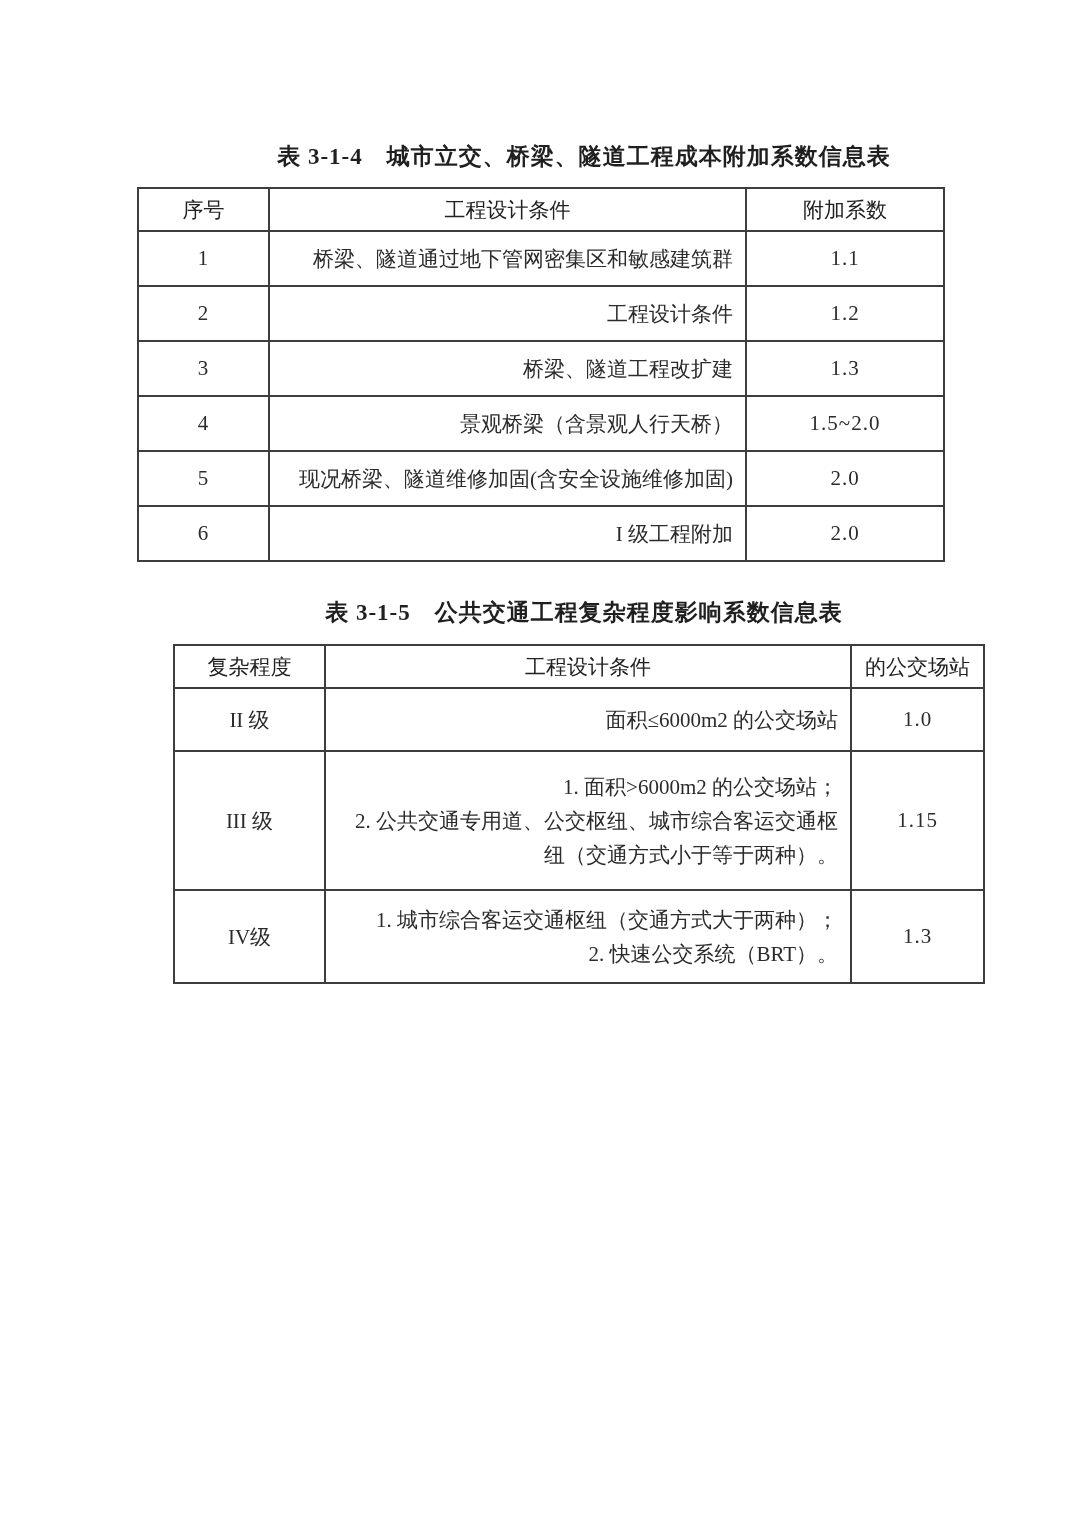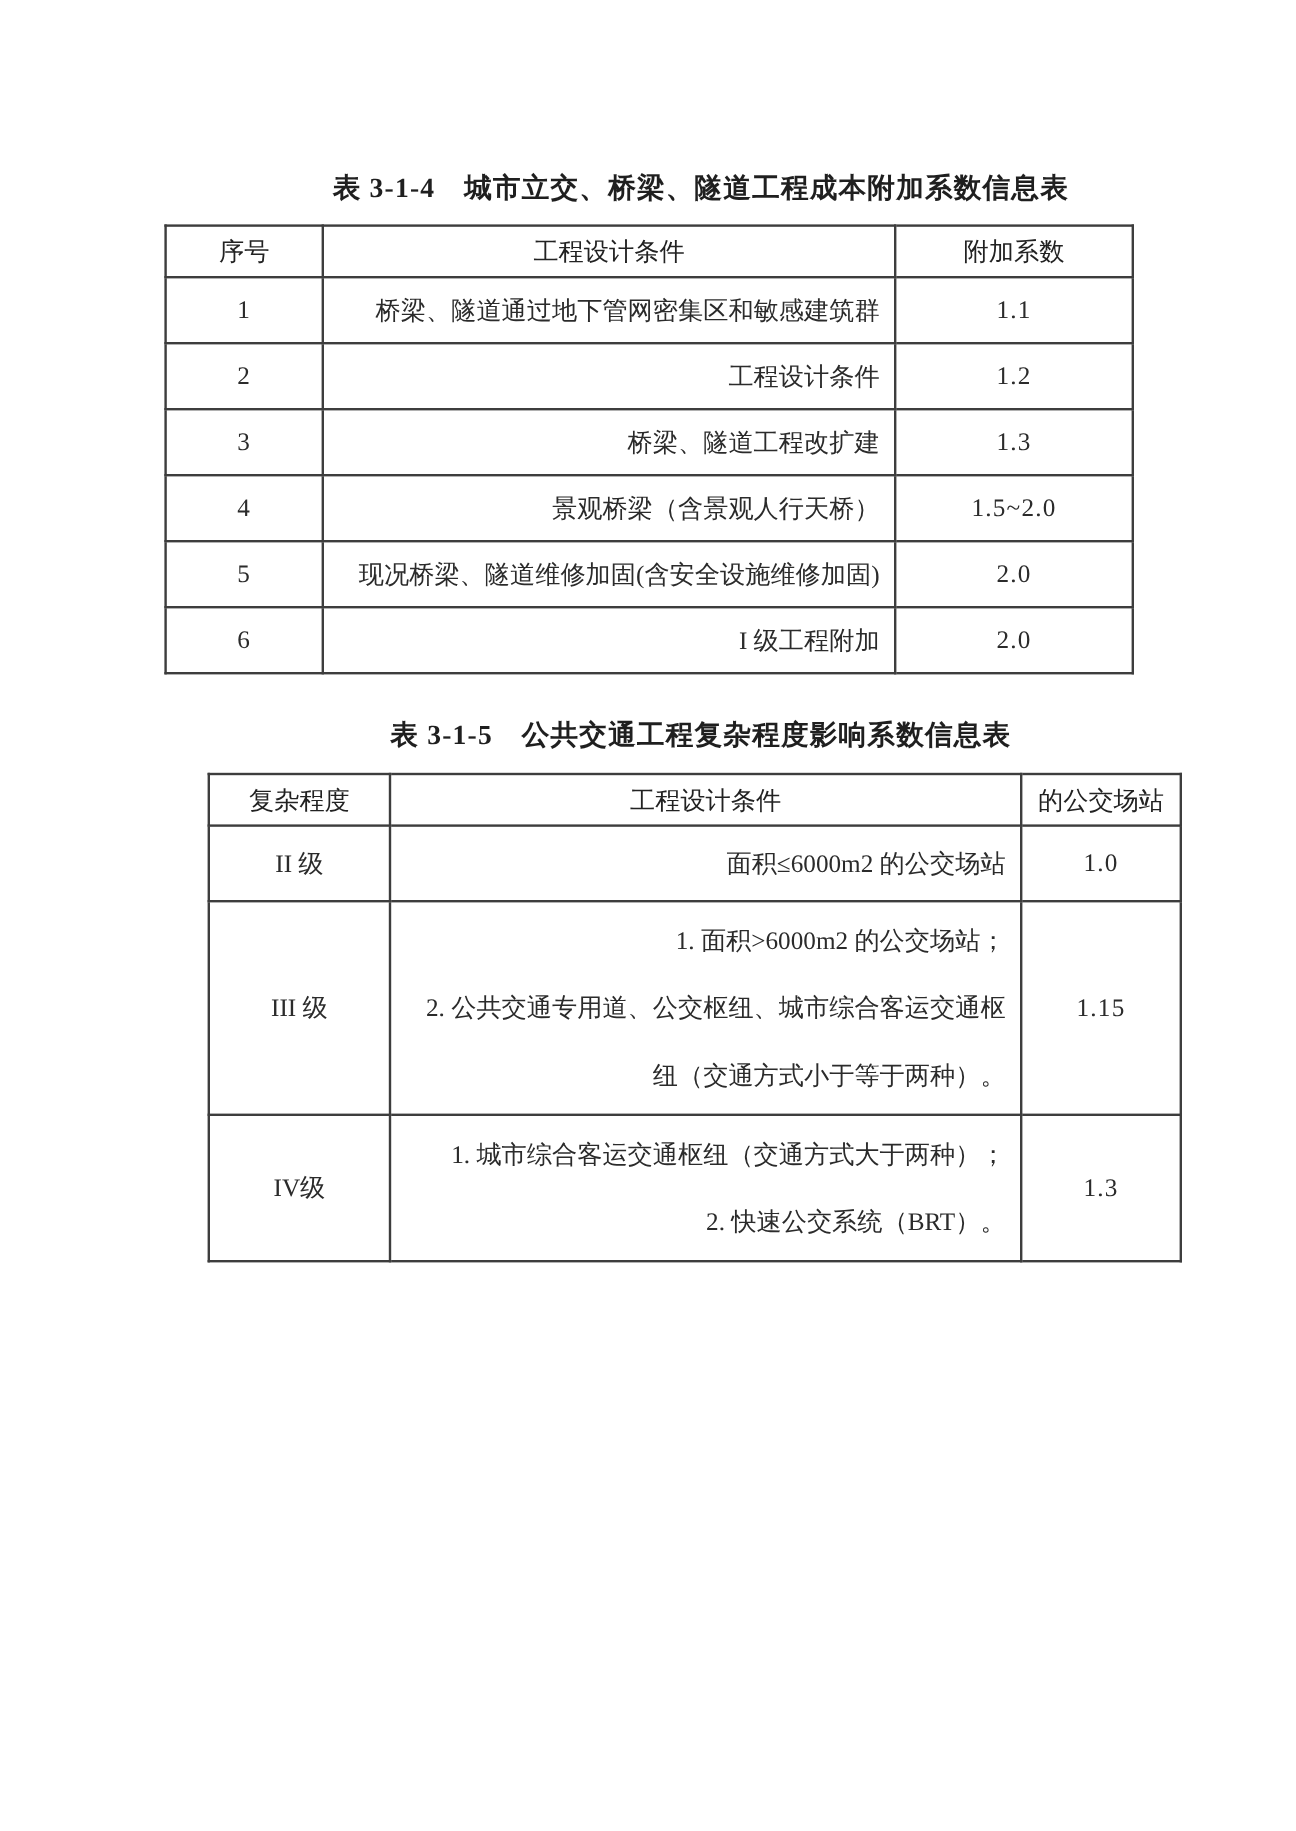--- a/index.html
+++ b/index.html
@@ -60,21 +60,21 @@
   #table1 td{height:45px;}
 
   #table2 th{height:39px;}
   #table2 tr.r-s td{height:52px;}
   #table2 tr.r-m td{height:53px;font-family:Liberation Serif, serif;}
   #table2 tr.r-xl td{height:129px;}
   #table2 tr.r-l td{height:83px;}
 
   .ml{
     white-space:pre-line;
-    line-height:56px;
+    line-height:34px;
   }
 </style>
 </head>
 <body>
 
 <div class="page">
 
   <div class="t-title" id="title1">表 3-1-4　城市立交、桥梁、隧道工程成本附加系数信息表</div>
 
   <table id="table1">

